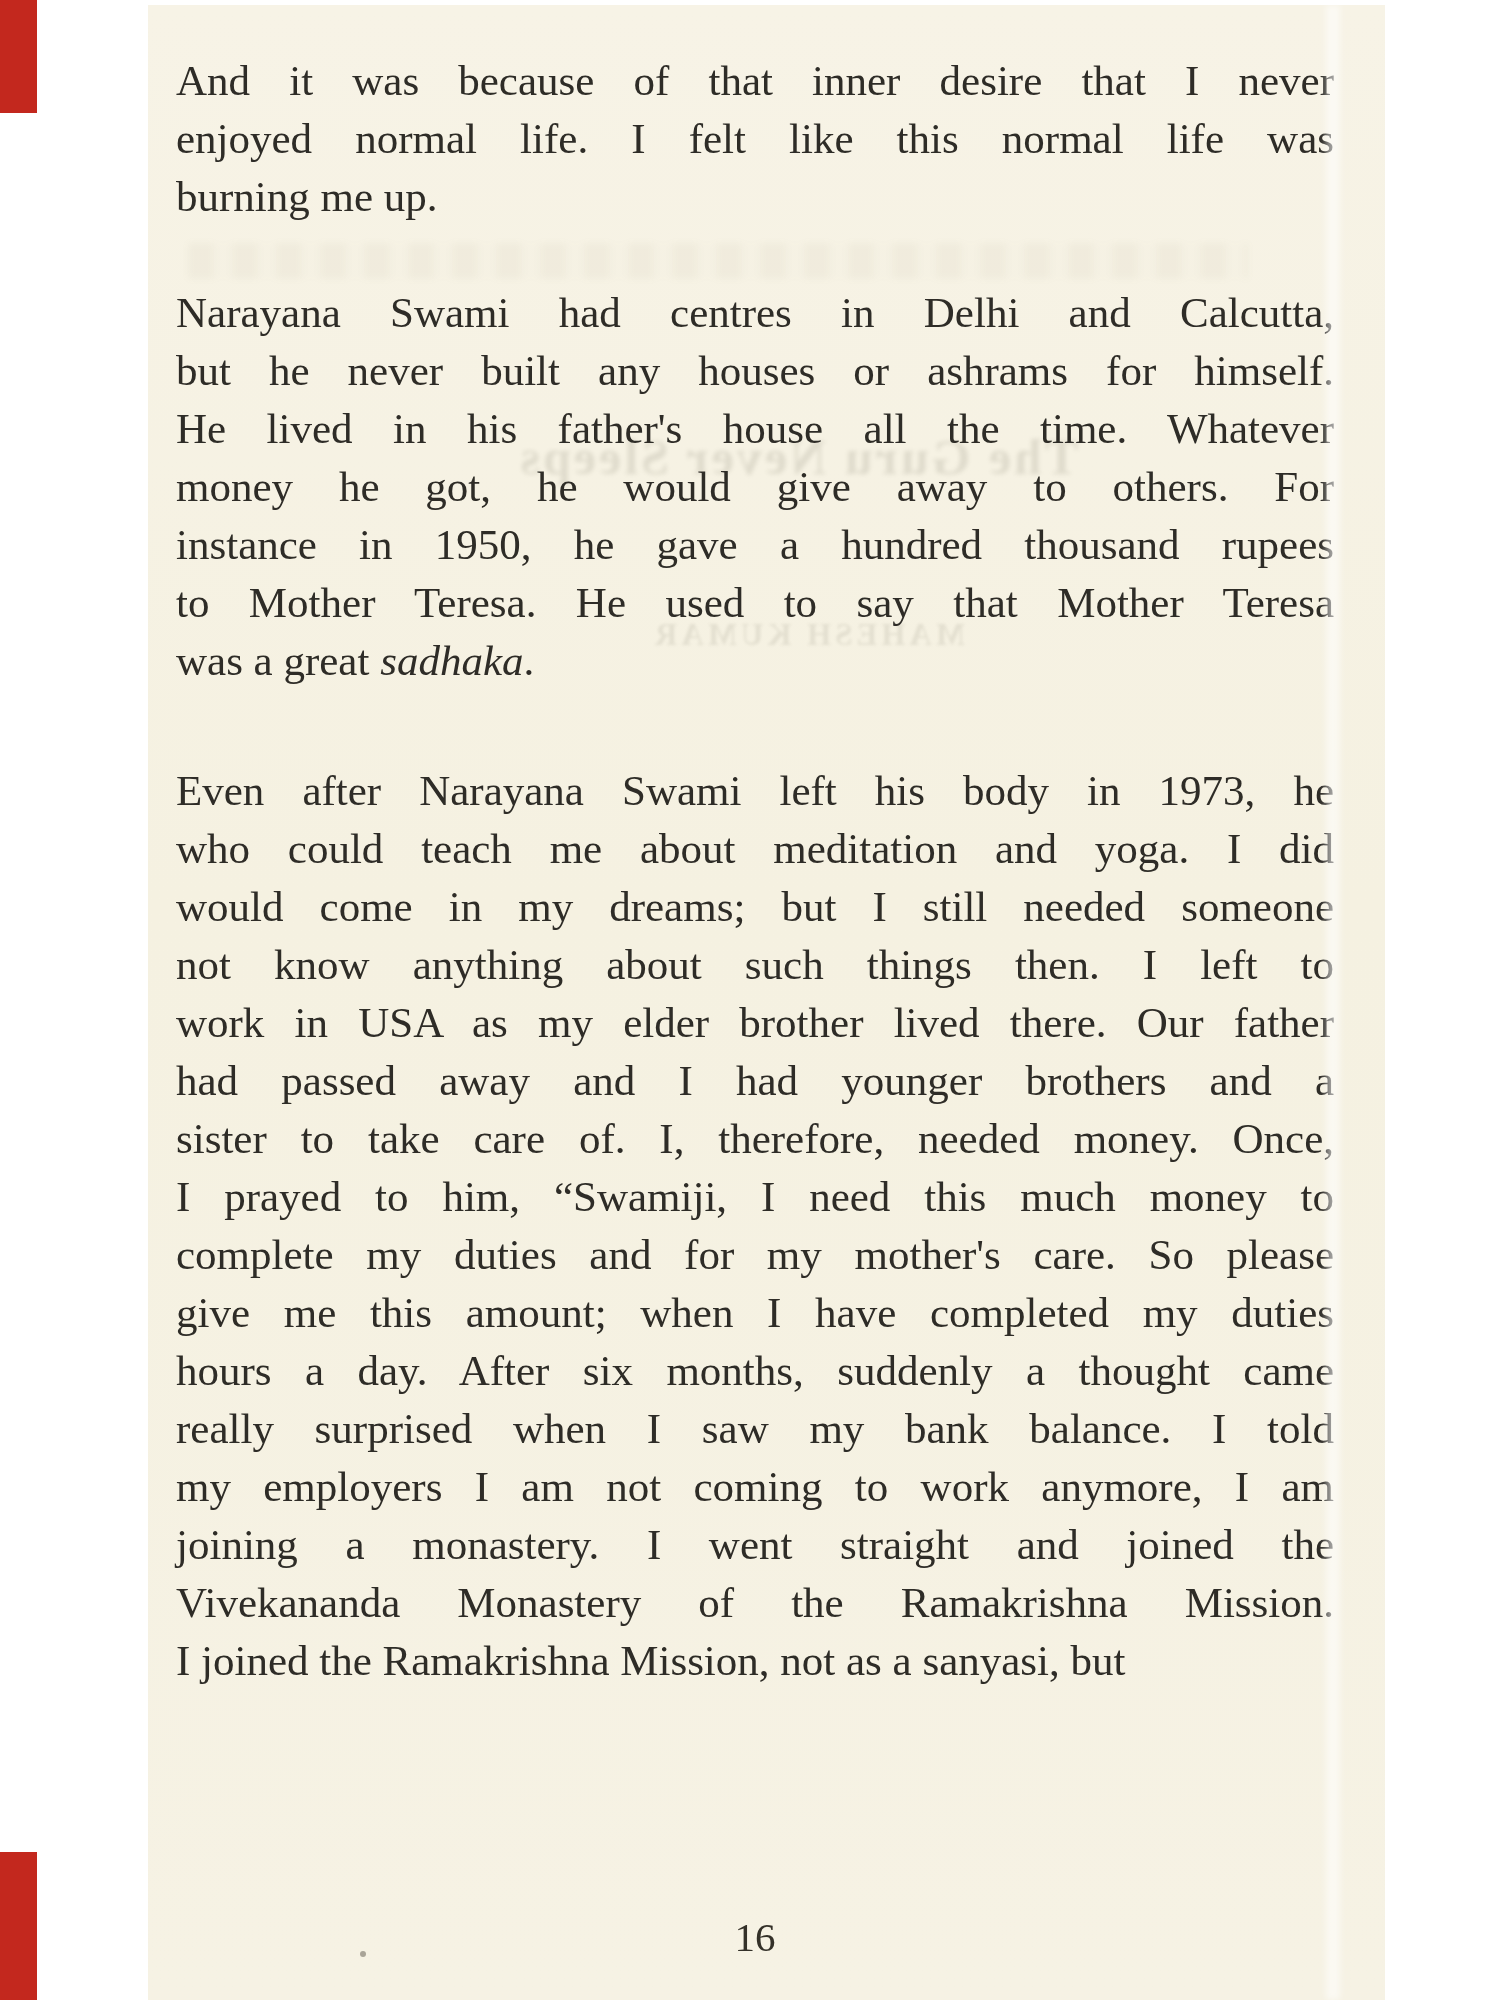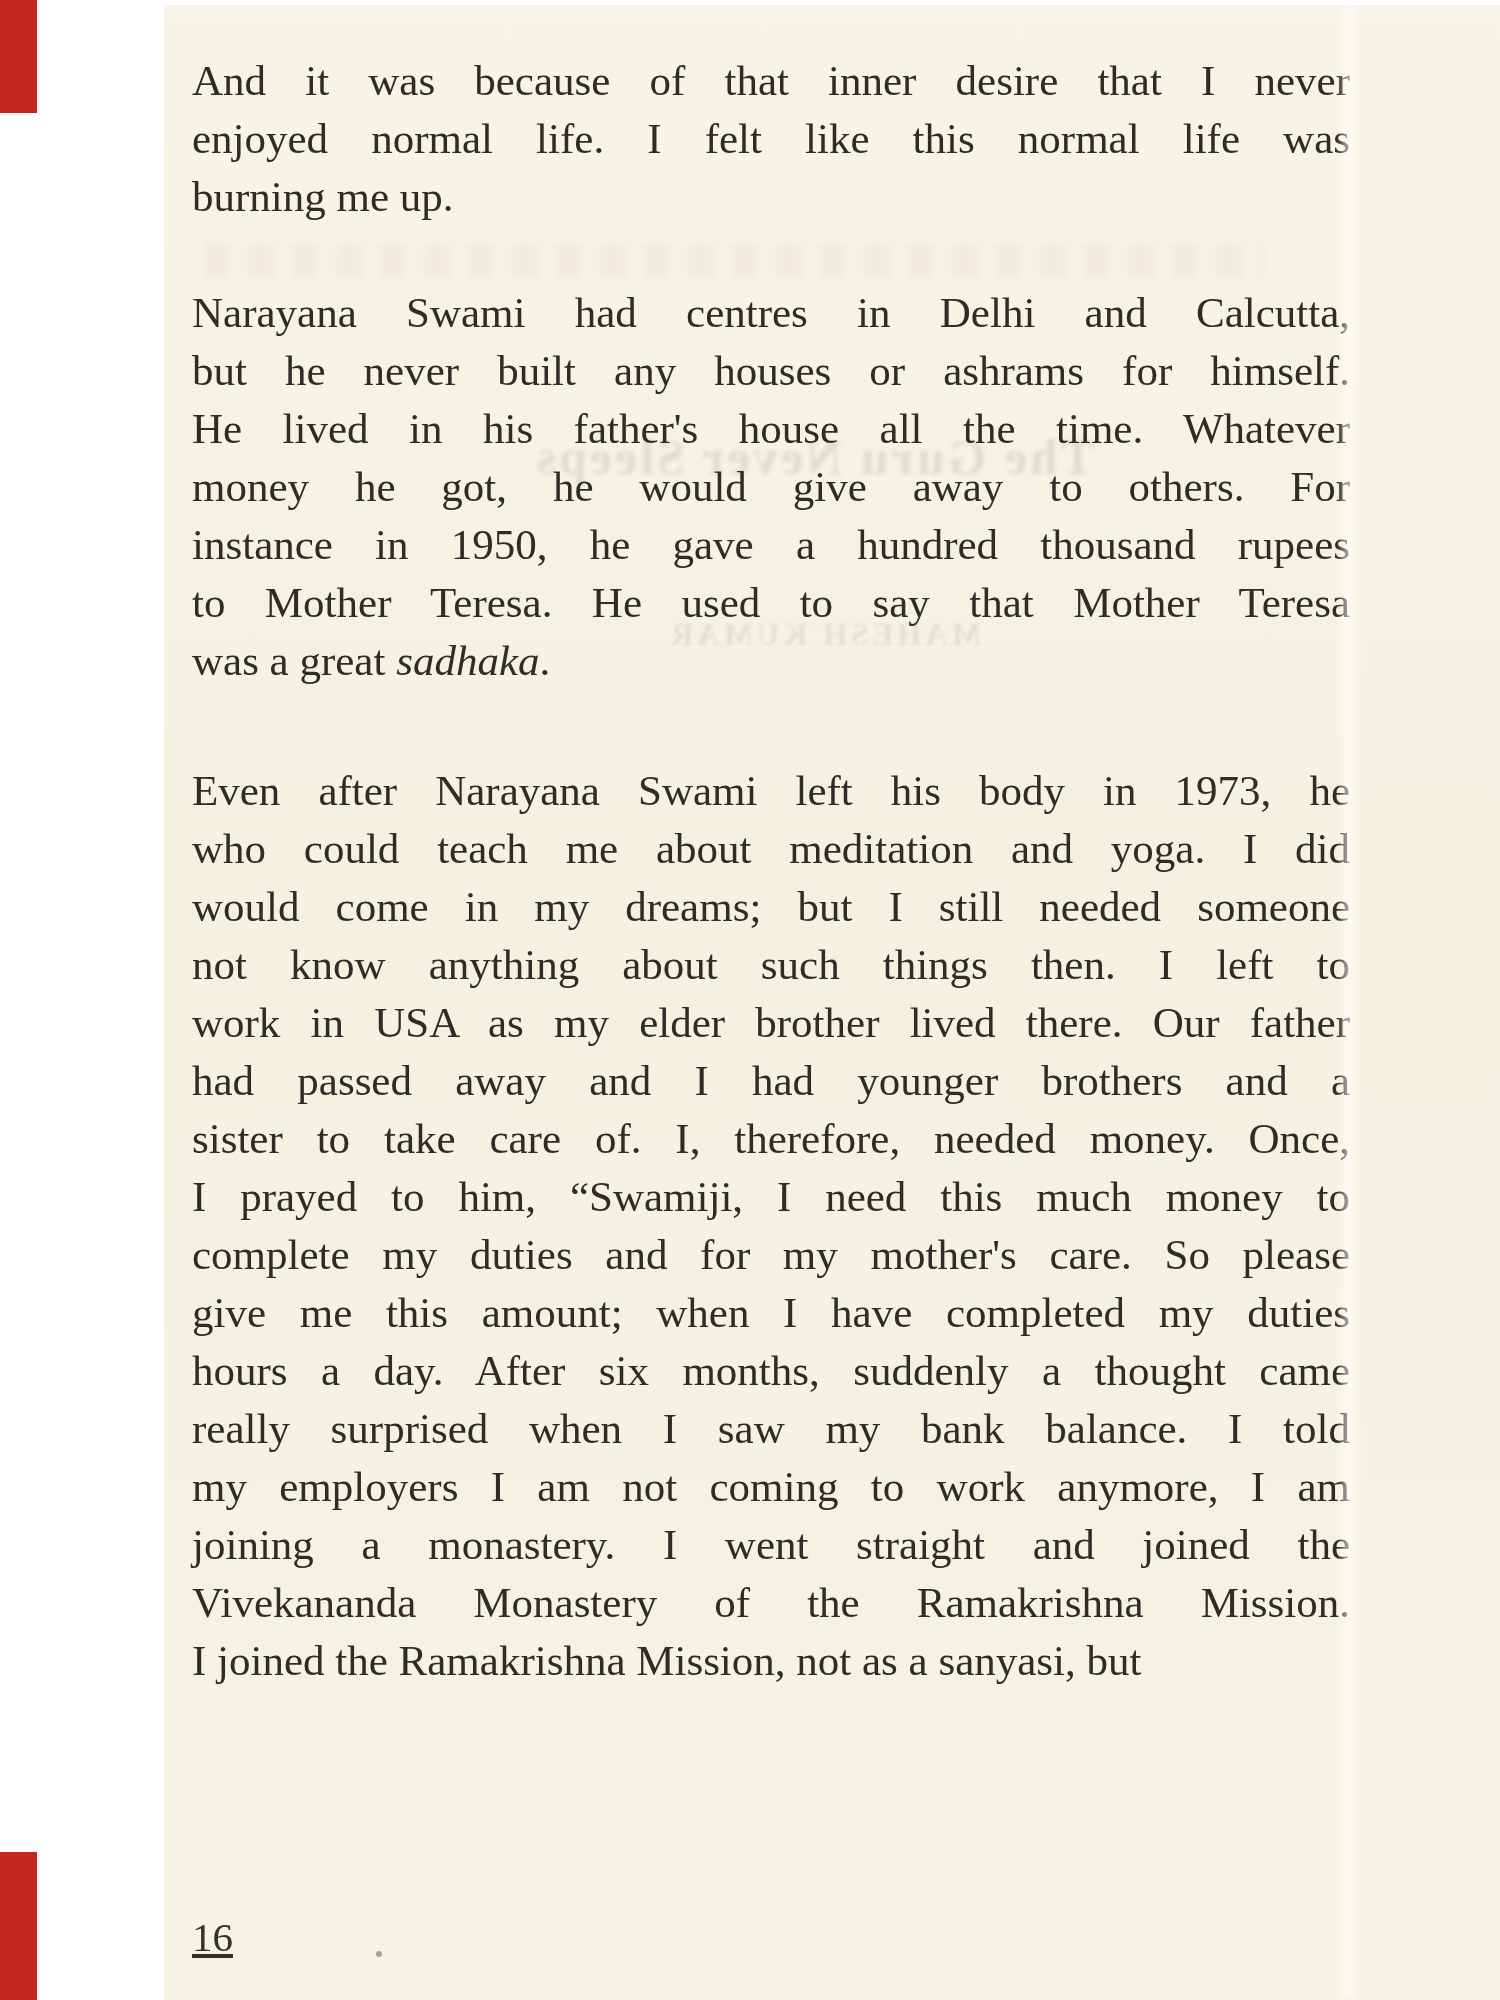--- a/index.html
+++ b/index.html
@@ -4,42 +4,42 @@
 <style>
   html,body { margin:0; padding:0; }
   body {
     width:1500px; height:2000px;
     background:#ffffff;
     position:relative;
     overflow:hidden;
     font-family:"Liberation Serif","DejaVu Serif",serif;
   }
   .page {
-    position:absolute; left:164px; top:5px; width:1336px; height:1995px;
+    position:absolute; left:148px; top:5px; width:1237px; height:1995px;
     background:linear-gradient(180deg,#f7f3e6 0%,#f5f1e1 45%,#f6f2e4 100%);
   }
   .fold-highlight {
     position:absolute; top:0; left:1178px; width:14px; height:100%;
     background:rgba(255,255,255,0.55); filter:blur(3px);
   }
   .text-column {
     position:absolute; left:28px; top:47px; width:1158px;
     color:#2e2c27; font-size:43px;
   }
   .line {
     height:58px; line-height:58px;
     text-align:justify; text-align-last:justify;
   }
   .line.last { text-align:left; text-align-last:left; }
   .para-gap { height:58px; }
   .para-gap.big { height:72px; }
   .italic { font-style:italic; }
   .page-number {
     position:absolute; top:1908px; left:28px; width:1158px;
-    font-size:41px; color:#343129;text-decoration:underline;
+    text-align:center; font-size:41px; color:#343129;
   }
   
   .ghost-smudge {
     position:absolute; top:238px; left:40px; width:1060px; height:36px;
     background:repeating-linear-gradient(90deg,
       rgba(140,130,100,0.10) 0 26px, rgba(140,130,100,0.02) 26px 44px);
     filter:blur(3px); opacity:0.55;
   }
   .ghost-title {
     position:absolute; top:423px; left:215px; width:870px;

